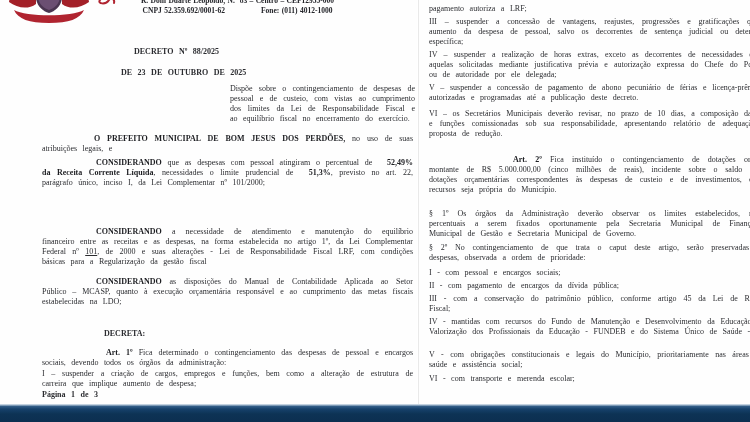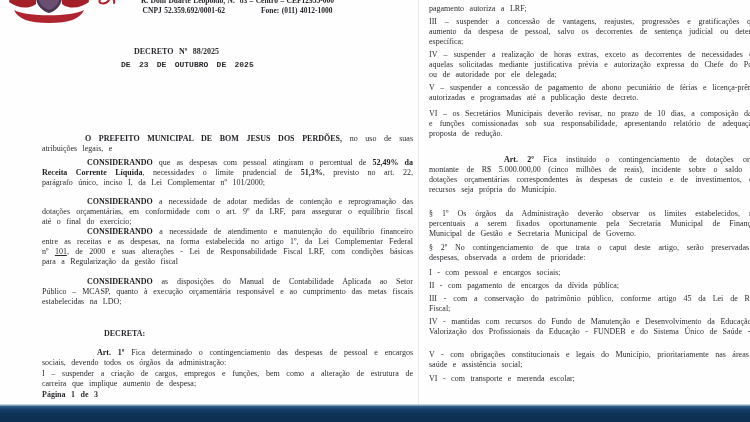--- a/index.html
+++ b/index.html
@@ -9,21 +9,21 @@
     font-family:"Liberation Serif","DejaVu Serif",serif;
   }
   .page{position:absolute;top:0;height:404px;background:#fefefe;}
   #page1{left:0;width:417px;}
   #page2{left:418px;width:410px;border-left:1px solid #e9e9e9;}
   .page p{
     margin:0;position:absolute;
     font-size:8px;line-height:10px;color:#2b2c30;
     text-align:justify;word-spacing:3.5px;
   }
-  b{font-weight:bold;color:#1d1e22;}
+  b{font-weight:bold;color:#1d1e22;margin-left:9px;}
   .col{left:42px;width:371px;}
   .rcol{left:10px;width:372px;}
   .hdr{
     position:absolute;left:55px;width:365px;text-align:center;
     font-weight:bold;font-size:7.5px;line-height:9px;color:#24252a;
     word-spacing:0.5px;
   }
   .hdr-row{display:flex;justify-content:center;gap:36px;}
   .title{position:absolute;font-weight:bold;font-size:8px;line-height:10px;color:#1d1e22;word-spacing:1px;margin:0;}
   .ementa{left:230px;width:185px;word-spacing:1.5px;}
@@ -50,27 +50,27 @@
 
   <div class="hdr" style="top:-4px;">
     <span>R. Dom Duarte Leopoldo, N.º 83 – Centro – CEP12955-000</span>
   </div>
   <div class="hdr hdr-row" style="top:6px;">
     <span>CNPJ 52.359.692/0001-62</span>
     <span>Fone: (011) 4012-1000</span>
   </div>
 
   <p class="title" style="top:47px;left:134px;">DECRETO Nº 88/2025</p>
-  <p class="title" style="top:60px;left:121px;font-family:Liberation Mono, monospace;">DE 23 DE OUTUBRO DE 2025</p>
+  <p class="title" style="top:68px;left:121px;">DE 23 DE OUTUBRO DE 2025</p>
 
+  <p class="ementa" style="top:84px;">Dispõe sobre o contingenciamento de despesas de pessoal e de custeio, com vistas ao cumprimento dos limites da Lei de Responsabilidade Fiscal e ao equilíbrio fiscal no encerramento do exercício.</p>
 
   <p class="col" style="top:134px;text-indent:43px;"><b>O PREFEITO MUNICIPAL DE BOM JESUS DOS PERDÕES,</b><span> no uso de suas atribuições legais, e</span></p>
 
   <p class="col" style="top:158px;text-indent:45px;"><b>CONSIDERANDO</b><span> que as despesas com pessoal atingiram o percentual de </span><b>52,49% da Receita Corrente Líquida</b><span>, necessidades o limite prudencial de </span><b>51,3%</b><span>, previsto no art. 22, parágrafo único, inciso I, da Lei Complementar nº 101/2000;</span></p>
-  <p class="col" style="top:197px;text-indent:45px;"><b>CONSIDERANDO</b><span> a necessidade de adotar medidas de contenção e reprogramação das dotações orçamentárias, em conformidade com o art. 9º da LRF, para assegurar o equilíbrio fiscal até o final do exercício;</span></p>
   <p class="col" style="top:227px;text-indent:45px;"><b>CONSIDERANDO</b><span> a necessidade de atendimento e manutenção do equilíbrio financeiro entre as receitas e as despesas, na forma estabelecida no artigo 1º, da Lei Complementar Federal nº </span><span style="text-decoration: underline;">101</span><span>, de 2000 e suas alterações - Lei de Responsabilidade Fiscal LRF, com condições básicas para a Regularização da gestão fiscal</span></p>
   <p class="col" style="top:277px;text-indent:45px;"><b>CONSIDERANDO</b><span> as disposições do Manual de Contabilidade Aplicada ao Setor Público – MCASP, quanto à execução orçamentária responsável e ao cumprimento das metas fiscais estabelecidas na LDO;</span></p>
 
   <p class="col" style="top:329px;text-indent:62px;font-weight:bold;">DECRETA:</p>
 
   <p class="col" style="top:348px;text-indent:55px;"><b>Art. 1º</b><span> Fica determinado o contingenciamento das despesas de pessoal e encargos sociais, devendo todos os órgãos da administração:</span></p>
   <p class="col" style="top:369px;">I – suspender a criação de cargos, empregos e funções, bem como a alteração de estrutura de carreira que implique aumento de despesa;</p>
 
   <p class="col pagenum" style="top:390px;">Página 1 de 3</p>
 </div>

